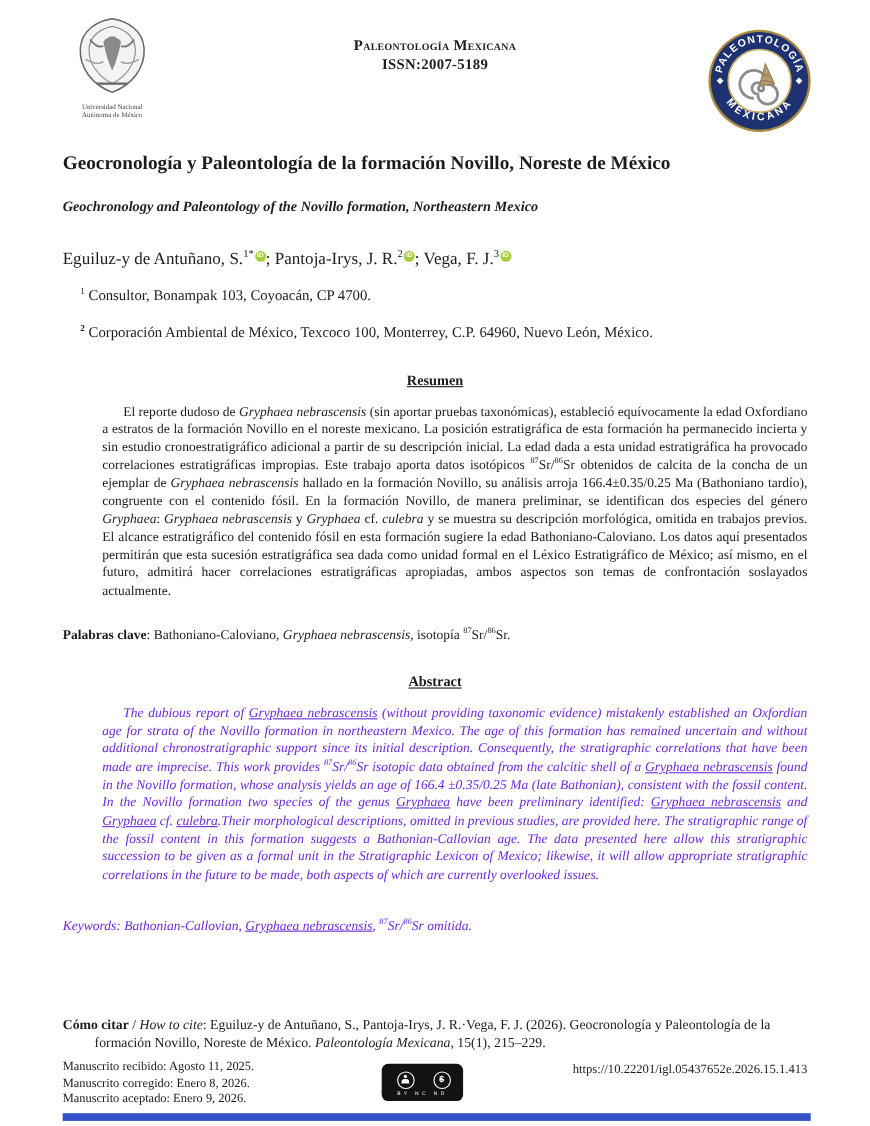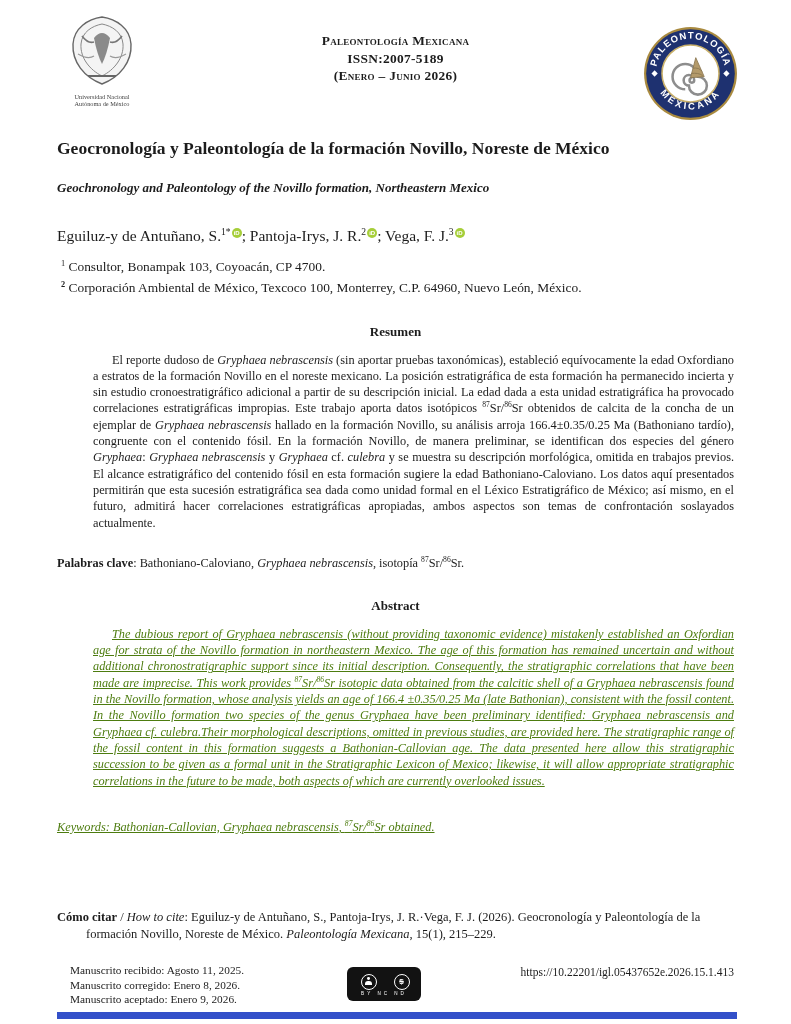--- a/index.html
+++ b/index.html
@@ -20,33 +20,33 @@
 
   
   main{position:absolute;left:57px;right:57px;top:138px;}
   h1{font-size:17.5px;font-weight:bold;margin:0 0 21px;}
   h2{font-size:13px;font-weight:bold;font-style:italic;margin:0 0 31px;font-family:Liberation Serif, serif;}
   .authors{font-size:15.5px;margin:0 0 13px;}
   .orcid{display:inline-block;width:10px;height:10px;border-radius:50%;background:#A6CE39;
     color:#fff;font:bold 6px/10px "Liberation Sans",sans-serif;text-align:center;
     vertical-align:super;margin-left:1px;}
   .affs{margin-top:14px;}
-  .affs p{font-size:13.4px;line-height:16.8px;margin:4px;}
+  .affs p{font-size:13.4px;line-height:16.8px;margin:16px;}
   .emails{font-size:12.4px;margin:10px 0 0;}
   .emails .star{font-weight:bold;}
-  h3{font-size:13px;font-weight:bold;text-align:center;margin:27px 0 0;}
+  h3{font-size:13px;font-weight:bold;text-align:center;margin:27px 0 0;text-decoration:underline;}
   .body-par{font-size:12.3px;line-height:16.3px;text-align:justify;margin:12px 0 0;}
   .indent{text-indent:19px;margin-left:36px;}
-  .abstract{font-style:italic;color:#4d7c0f;text-decoration:underline;}
+  .abstract{font-style:italic;color:#6d28d9;}
   .keywords-es{font-size:12.3px;margin:25px 0 0;}
   .keywords-en{font-size:12.3px;margin:31px 0 0;}
   .citation{font-size:12.5px;line-height:17px;margin:74px 0 0;padding-left:29px;text-indent:-29px;}
 
   
-  .ms-dates{position:absolute;left:70px;top:963px;font-size:11.3px;line-height:14.6px;}
+  .ms-dates{position:absolute;left:57px;top:963px;font-size:11.3px;line-height:14.6px;}
   .doi{position:absolute;right:57px;top:966px;font-size:11.5px;}
   .cc-badge{position:absolute;left:347px;top:967px;width:74px;height:34px;background:#121212;
     border-radius:6px;display:flex;flex-direction:column;align-items:center;justify-content:center;
     font-family:"Liberation Sans",sans-serif;}
   .cc-row{display:flex;gap:17px;align-items:flex-end;}
   .cc-c{width:14px;height:14px;border:1.5px solid #fff;border-radius:50%;color:#fff;
     display:flex;align-items:center;justify-content:center;font-weight:bold;font-size:8px;}
   .cc-c.first{width:16px;height:16px;font-size:8.5px;letter-spacing:-1px;}
   .nc{ text-decoration:line-through;}
   .person{position:relative;width:9px;height:9px;}
@@ -70,21 +70,20 @@
         <path d="M18,22 q6,8 12,6 M58,22 q-6,8 -12,6" fill="none" stroke="#777" stroke-width="1.6"></path>
         <path d="M14,40 q10,6 16,2 M62,40 q-10,6 -16,2" fill="none" stroke="#999" stroke-width="1.2"></path>
         <path d="M24,62 h28" stroke="#666" stroke-width="2"></path>
       </svg>
       <div class="unam-caption">Universidad Nacional Autónoma de México</div>
     </div>
 
     <div class="mast-text">
       <div>Paleontología Mexicana</div>
       <div>ISSN:2007-5189</div>
-      <div>(Enero – Junio 2026)</div>
     </div>
 
     <div class="pm-logo">
       <svg width="95" height="95" viewBox="0 0 90 90">
         <circle cx="45" cy="45" r="44" fill="#a98a3f"></circle>
         <circle cx="45" cy="45" r="42" fill="#1e3170"></circle>
         <circle cx="45" cy="45" r="27" fill="#ffffff" stroke="#c9b06a" stroke-width="1.5"></circle>
         <defs>
           <path id="arcTop" d="M 12,45 A 33,33 0 0 1 78,45"></path>
           <path id="arcBot" d="M 11,45 A 34,34 0 0 0 79,45"></path>
@@ -122,21 +121,21 @@
       <p><sup class="b">2</sup><span> Corporación Ambiental de México, Texcoco 100, Monterrey, C.P. 64960, Nuevo León, México.</span></p>
     </div>
 
 
     <h3>Resumen</h3>
     <p class="body-par indent"><span>El reporte dudoso de </span><span class="i">Gryphaea nebrascensis</span><span> (sin aportar pruebas taxonómicas), estableció equívocamente la edad Oxfordiano a estratos de la formación Novillo en el noreste mexicano. La posición estratigráfica de esta formación ha permanecido incierta y sin estudio cronoestratigráfico adicional a partir de su descripción inicial. La edad dada a esta unidad estratigráfica ha provocado correlaciones estratigráficas impropias. Este trabajo aporta datos isotópicos </span><sup>87</sup><span>Sr/</span><sup>86</sup><span>Sr obtenidos de calcita de la concha de un ejemplar de </span><span class="i">Gryphaea nebrascensis</span><span> hallado en la formación Novillo, su análisis arroja 166.4±0.35/0.25 Ma (Bathoniano tardío), congruente con el contenido fósil. En la formación Novillo, de manera preliminar, se identifican dos especies del género </span><span class="i">Gryphaea</span><span>: </span><span class="i">Gryphaea nebrascensis</span><span> y </span><span class="i">Gryphaea</span><span> cf. </span><span class="i">culebra</span><span> y se muestra su descripción morfológica, omitida en trabajos previos. El alcance estratigráfico del contenido fósil en esta formación sugiere la edad Bathoniano-Caloviano. Los datos aquí presentados permitirán que esta sucesión estratigráfica sea dada como unidad formal en el Léxico Estratigráfico de México; así mismo, en el futuro, admitirá hacer correlaciones estratigráficas apropiadas, ambos aspectos son temas de confrontación soslayados actualmente.</span></p>
     <p class="keywords-es"><span class="b">Palabras clave</span><span>: Bathoniano-Caloviano, </span><span class="i">Gryphaea nebrascensis</span><span>, isotopía </span><sup>87</sup><span>Sr/</span><sup>86</sup><span>Sr.</span></p>
 
     <h3>Abstract</h3>
     <p class="body-par abstract indent"><span>The dubious report of </span><span class="u">Gryphaea nebrascensis</span><span> (without providing taxonomic evidence) mistakenly established an Oxfordian age for strata of the Novillo formation in northeastern Mexico. The age of this formation has remained uncertain and without additional chronostratigraphic support since its initial description. Consequently, the stratigraphic correlations that have been made are imprecise. This work provides </span><sup>87</sup><span>Sr/</span><sup>86</sup><span>Sr isotopic data obtained from the calcitic shell of a </span><span class="u">Gryphaea nebrascensis</span><span> found in the Novillo formation, whose analysis yields an age of 166.4 ±0.35/0.25 Ma (late Bathonian), consistent with the fossil content. In the Novillo formation two species of the genus </span><span class="u">Gryphaea</span><span> have been preliminary identified: </span><span class="u">Gryphaea nebrascensis</span><span> and </span><span class="u">Gryphaea</span><span> cf. </span><span class="u">culebra</span><span>.Their morphological descriptions, omitted in previous studies, are provided here. The stratigraphic range of the fossil content in this formation suggests a Bathonian-Callovian age. The data presented here allow this stratigraphic succession to be given as a formal unit in the Stratigraphic Lexicon of Mexico; likewise, it will allow appropriate stratigraphic correlations in the future to be made, both aspects of which are currently overlooked issues.</span></p>
-    <p class="keywords-en abstract"><span>Keywords: Bathonian-Callovian, </span><span class="u">Gryphaea nebrascensis</span><span>, </span><sup>87</sup><span>Sr/</span><sup>86</sup><span>Sr obtained.</span></p>
+    <p class="keywords-en abstract"><span>Keywords: Bathonian-Callovian, </span><span class="u">Gryphaea nebrascensis</span><span>, </span><sup>87</sup><span>Sr/</span><sup>86</sup><span>Sr omitida.</span></p>
 
     <p class="citation"><span class="b">Cómo citar</span><span> / </span><span class="i">How to cite</span><span>: Eguiluz-y de Antuñano, S., Pantoja-Irys, J. R.·Vega, F. J. (2026). Geocronología y Paleontología de la formación Novillo, Noreste de México. </span><span class="i">Paleontología Mexicana</span><span>, 15(1), 215–229.</span></p>
   </main>
 
   <div class="ms-dates">
     <div>Manuscrito recibido: Agosto 11, 2025.</div>
     <div>Manuscrito corregido: Enero 8, 2026.</div>
     <div>Manuscrito aceptado: Enero 9, 2026.</div>
   </div>
 

